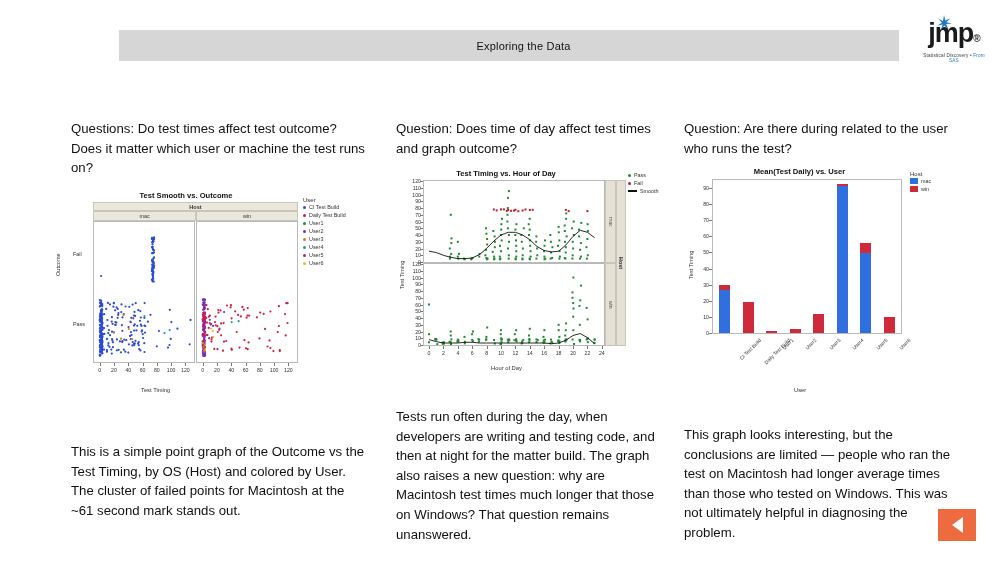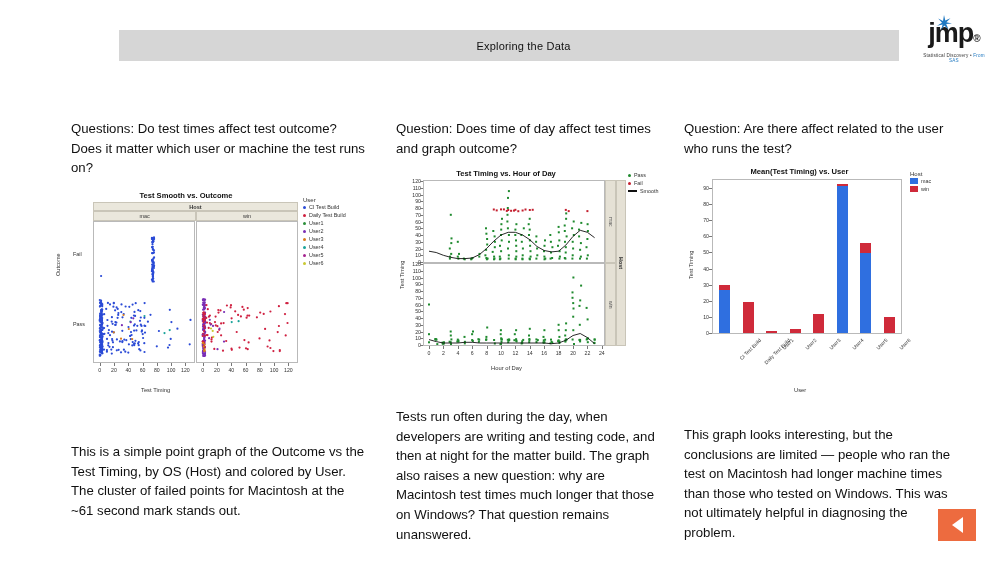--- a/index.html
+++ b/index.html
@@ -1269,24 +1269,24 @@
             <span>Smooth</span>
           </div>
         </div>
     </div>
   </div>
 
   <div class="c-text" style="top:288px;width:266px;">Tests run often during the day, when developers are writing and testing code, and then at night for the matter build. The graph also raises a new question: why are Macintosh test times much longer that those on Windows? That question remains unanswered.</div>
 </div>
 
 <div class="col" id="col3">
-  <div class="q-text">Question: Are there affect related to the user who runs the test?</div>
+  <div class="q-text">Question: Are there during related to the user who runs the test?</div>
 
   <div class="chart" id="chart3">
-    <div class="chart-title" id="c3-title">Mean(Test Timing) vs. User</div>
+    <div class="chart-title" id="c3-title">Mean(Test Daily) vs. User</div>
 
     <div id="c3-ytitle">Test Timing</div>
     <div class="plotbox" id="c3-plot">
       <div id="c3-bars">
           <div class="bar" style="left:6.1px;bottom:0;width:11.3px;height:43.5px;background:#2f6fe0;"></div>
           <div class="bar" style="left:6.1px;bottom:43.5px;width:11.3px;height:4.8px;background:#cf2a3a;"></div>
           <div class="bar" style="left:29.6px;bottom:0.0px;width:11.3px;height:30.6px;background:#cf2a3a;"></div>
           <div class="bar" style="left:53.1px;bottom:0.0px;width:11.3px;height:2.4px;background:#cf2a3a;"></div>
           <div class="bar" style="left:76.6px;bottom:0.0px;width:11.3px;height:4.0px;background:#cf2a3a;"></div>
           <div class="bar" style="left:100.1px;bottom:0.0px;width:11.3px;height:19.3px;background:#cf2a3a;"></div>
@@ -1339,18 +1339,18 @@
             <span>mac</span>
           </div>
           <div class="legend-item">
             <span class="swatch-sq" style="background:#cf2a3a"></span>
             <span>win</span>
           </div>
         </div>
     </div>
   </div>
 
-  <div class="c-text" style="top:306px;width:278px;">This graph looks interesting, but the conclusions are limited — people who ran the test on Macintosh had longer machine times than those who tested on Windows. This was not ultimately helpful in diagnosing the problem.</div>
+  <div class="c-text" style="top:306px;width:278px;">This graph looks interesting, but the conclusions are limited — people who ran the test on Macintosh had longer average times than those who tested on Windows. This was not ultimately helpful in diagnosing the problem.</div>
 </div>
 
 <div id="nav-prev">
   <span class="tri"></span>
 </div>
 
 </body></html>

